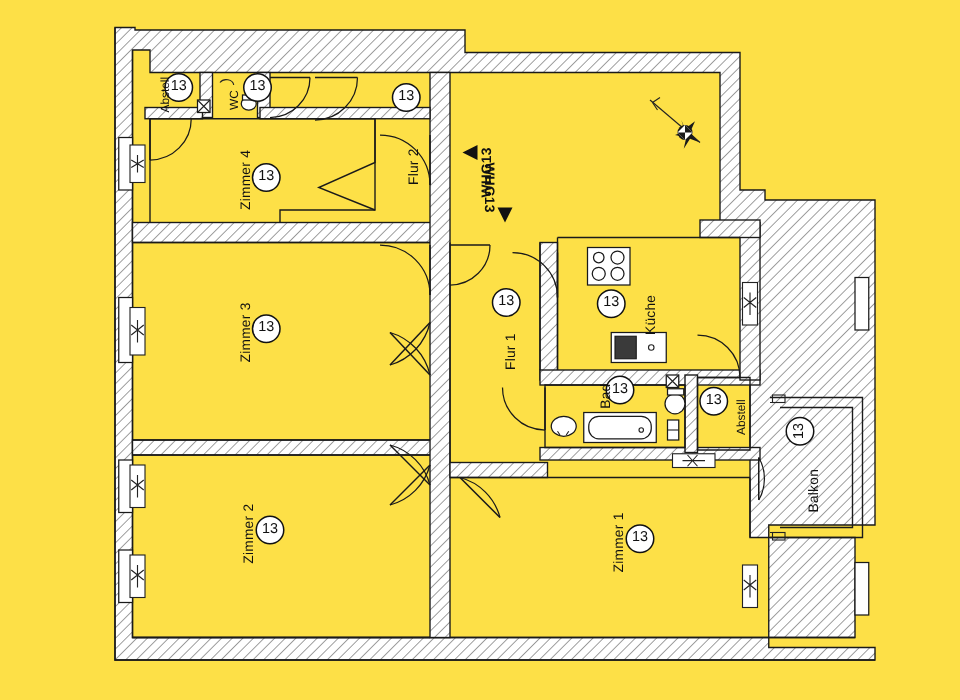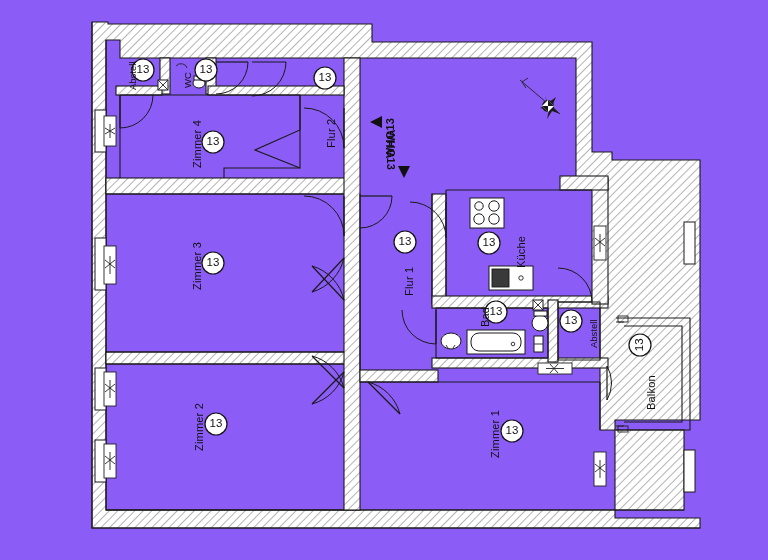--- a/index.html
+++ b/index.html
@@ -7,21 +7,21 @@
     padding: 0;
     background: #ffffff;
   }
   body {
     font-family: "Liberation Sans", sans-serif;
   }
   #plan-root {
     position: relative;
     width: 768px;
     height: 560px;
-    background: #8b5cf6;
+    background: #fde047;
     overflow: hidden;
   }
   #plan-svg {
     position: absolute;
     left: 0;
     top: 0;
     width: 768px;
     height: 560px;
   }
   .wall-fill { fill: url(#hatch45); stroke: #1a1a1a; stroke-width: 1.1; }

